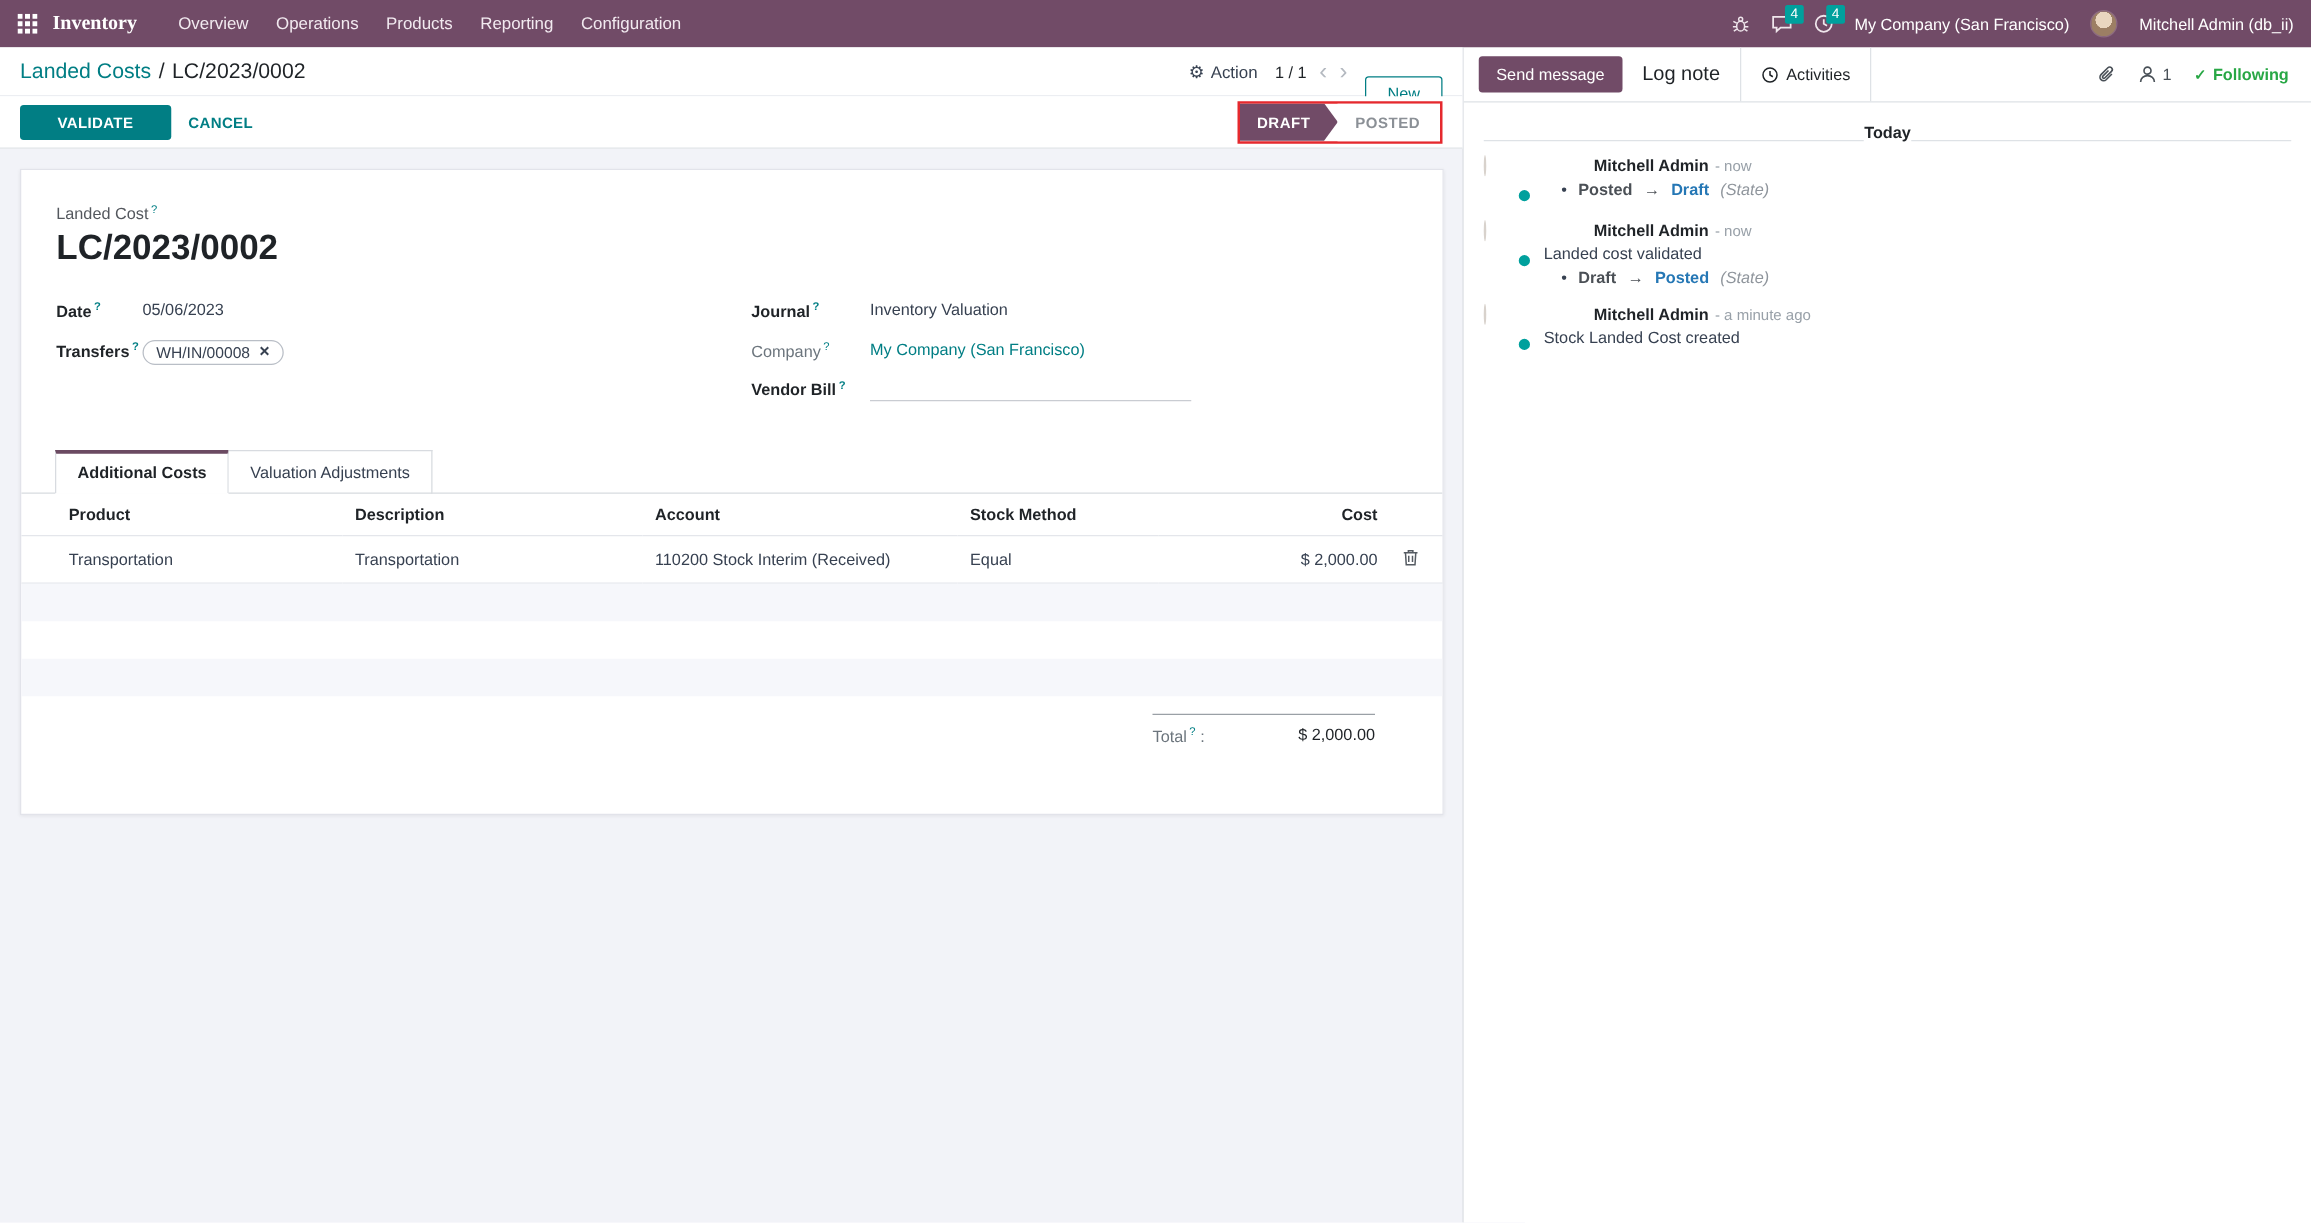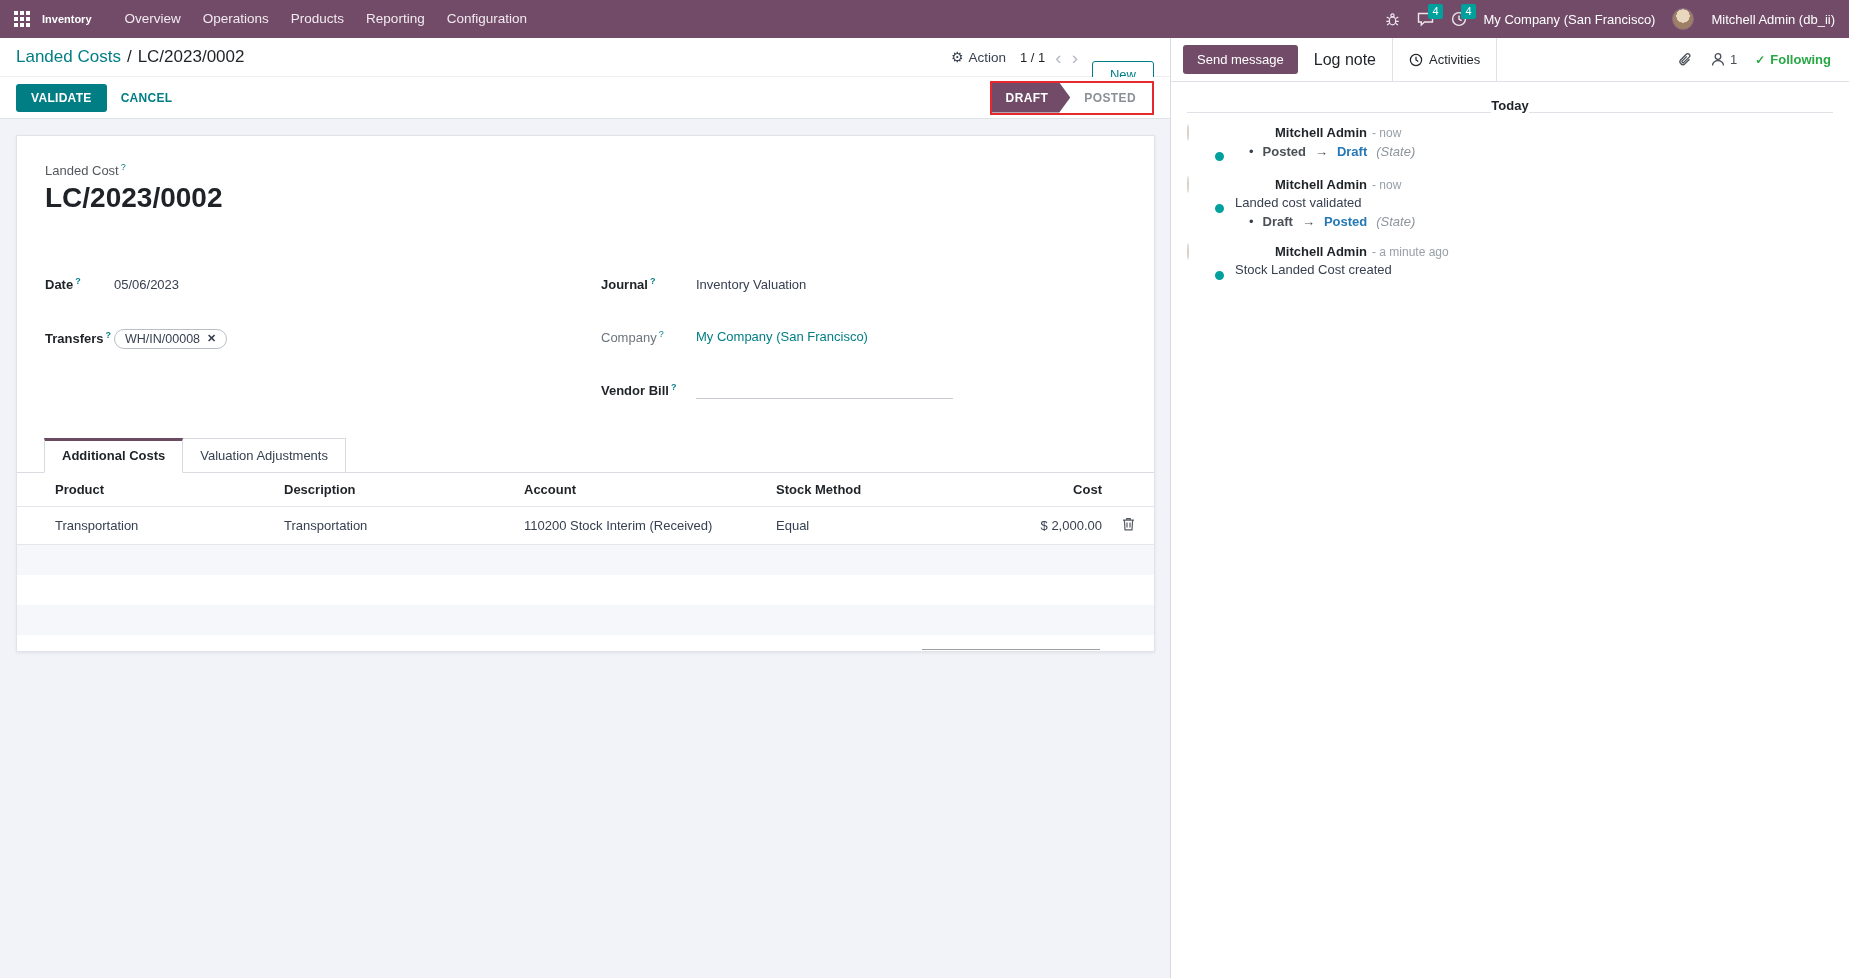--- a/index.html
+++ b/index.html
@@ -4,21 +4,21 @@
 <style>
   * { box-sizing: border-box; margin: 0; padding: 0; }
   html,body { width:1849px; height:978px; overflow:hidden; }
   body { font-family:"Liberation Sans", sans-serif; font-size:13px; color:#374151; background:#fff; }
   svg { display:block; }
 
   
   .topnav { height:38px; background:#714B67; color:#fff; display:flex; align-items:center; padding:0 14px; }
   .nav-left { display:flex; align-items:center; }
   .grid-btn { display:flex; align-items:center; cursor:pointer; margin-right:12px; }
-  .app-name { font-size:11px; font-weight:600; margin-right:22px; cursor:pointer; }
+  .app-name { font-size:16px; font-weight:600; margin-right:22px; cursor:pointer;font-family:Liberation Serif, serif; }
   .nav-item { font-size:13.5px; padding:0 11px; line-height:38px; cursor:pointer; color:#f2eaf0; }
   .nav-right { margin-left:auto; display:flex; align-items:center; gap:17px; }
   .nav-ico { position:relative; display:flex; align-items:center; cursor:pointer; }
   .badge { position:absolute; top:-7px; right:-9px; background:#00A09D; color:#fff; font-size:11px; line-height:1; padding:2px 4px; border-radius:2px; }
   .nav-company, .nav-user { font-size:13px; cursor:pointer; }
   .nav-avatar { width:22px; height:22px; border-radius:50%; background:radial-gradient(circle at 50% 35%, #e9d6bf 0 40%, #9c7f64 41% 100%); border:1px solid #8d6b81; cursor:pointer; }
 
   
   .main { display:flex; height:940px; }
   .left-pane { width:1171px; display:flex; flex-direction:column; border-right:1px solid #d8dbe0; background:#f2f3f8; }
@@ -33,34 +33,34 @@
   .action-btn { display:flex; align-items:center; gap:5px; color:#374151; font-size:13.5px; cursor:pointer; background:none; border:none; font-family:inherit; }
   .gear { font-size:14px; }
   .pager { display:flex; align-items:center; gap:10px; }
   .pager-count { font-size:13px; color:#1f2327; }
   .pager-arrow { font-size:19px; color:#b4b9c0; cursor:pointer; background:none; border:none; line-height:1; font-family:inherit; }
   .new-btn { border:1px solid #017E84; color:#017E84; background:#fff; padding:5px 17px; font-size:13px; border-radius:3px; cursor:pointer; font-family:inherit;margin-top:35px; }
 
   
   .status-row { height:42px; background:#fff; display:flex; align-items:center; justify-content:space-between; padding:0 16px; border-bottom:1px solid #dfe3e8; }
   .status-left { display:flex; align-items:center; gap:14px; }
-  .btn-validate { background:#017E84; color:#fff; border:none; font-weight:700; font-size:12px; padding:7px 15px; border-radius:3px; letter-spacing:.3px; cursor:pointer; font-family:inherit; }
+  .btn-validate { background:#017E84; color:#fff; border:none; font-weight:700; font-size:12px; padding:7px 30px; border-radius:3px; letter-spacing:.3px; cursor:pointer; font-family:inherit; }
   .btn-cancel { background:none; border:none; color:#017E84; font-weight:700; font-size:12px; letter-spacing:.3px; cursor:pointer; font-family:inherit; }
   .statusbar-box { border:2px solid #E5292E; display:flex; align-items:stretch; background:#fff; }
   .stage-draft { background:#714B67; color:#fff; font-size:12px; font-weight:700; letter-spacing:.4px; padding:8px 22px 8px 14px; clip-path:polygon(0 0, calc(100% - 11px) 0, 100% 50%, calc(100% - 11px) 100%, 0 100%); cursor:pointer; border:none; font-family:inherit; }
   .stage-posted { background:#fff; color:#8b9096; font-size:12px; font-weight:700; letter-spacing:.4px; padding:8px 16px 8px 14px; cursor:pointer; border:none; font-family:inherit; }
 
   
   .form-bg { flex:1; padding:16px; overflow:hidden; }
   .sheet { width:1139px; height:517px; background:#fff; border:1px solid #e2e3ea; box-shadow:0 1px 3px rgba(0,0,0,.07); padding:26px 28px 0; overflow:hidden; }
   .fld-help { color:#017E84; font-size:9px; vertical-align:super; margin-left:2px; }
   .sheet-label { font-size:13px; color:#54585e; }
   .sheet-title { font-size:28px; font-weight:700; color:#1f2327; margin:4px 0 26px; }
   .fields { display:grid; grid-template-columns:556px 1fr; }
-  .fcol .frow { display:flex; align-items:center; margin-bottom:15px;margin-top:36px; }
+  .fcol .frow { display:flex; align-items:flex-start; margin-bottom:15px; }
   .flabel { width:69px; font-weight:700; color:#1f2327; font-size:13px; flex-shrink:0; }
   .flabel-r { width:95px; font-weight:700; color:#1f2327; font-size:13px; flex-shrink:0; }
   .flabel-muted { font-weight:400; color:#6c757d; }
   .fvalue { font-size:13px; color:#374151; }
   .fvalue-link { color:#017E84; cursor:pointer; }
   .tag { display:inline-flex; align-items:center; gap:7px; border:1px solid #b9bec6; border-radius:20px; padding:2px 10px; font-size:12.5px; background:#fff; color:#374151; }
   .tag-x { cursor:pointer; font-size:11px; font-weight:700; color:#374151; }
   .underline-empty { width:257px; height:18px; border-bottom:1px solid #c9ccd2; }
 
   .tabs { margin:24px -28px 0; padding-left:27px; border-bottom:1px solid #d8dbe0; display:flex; }

